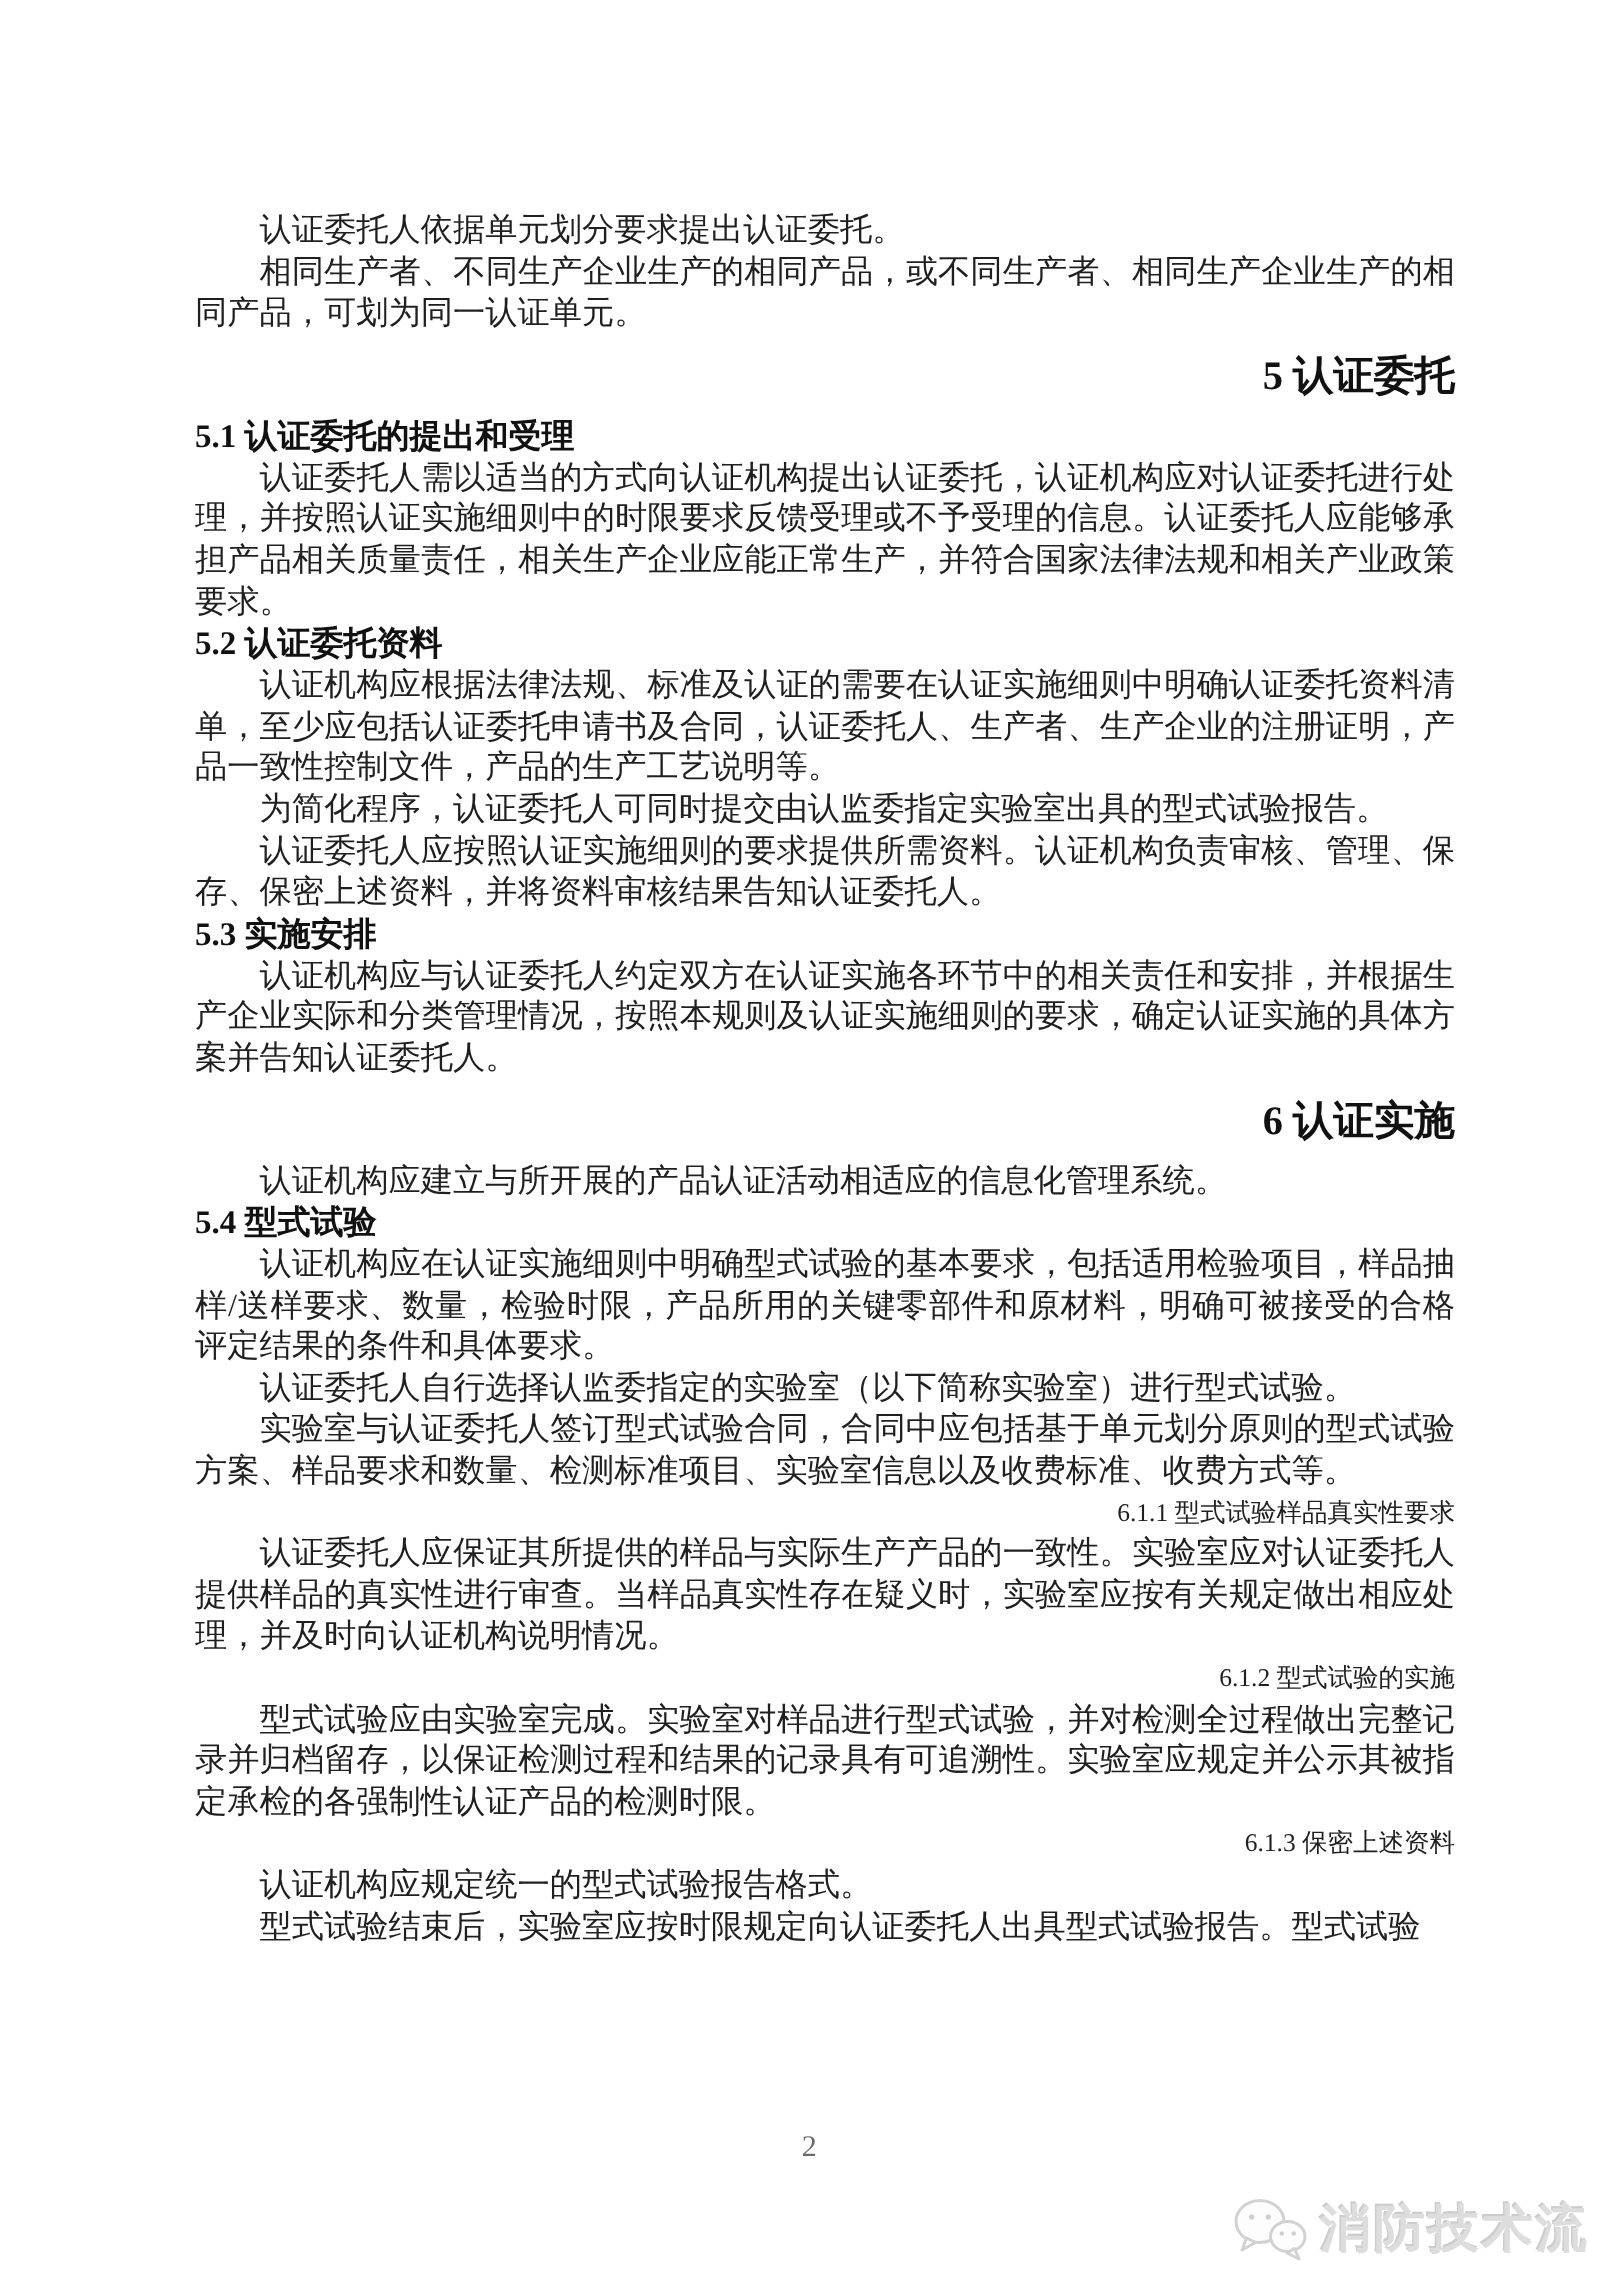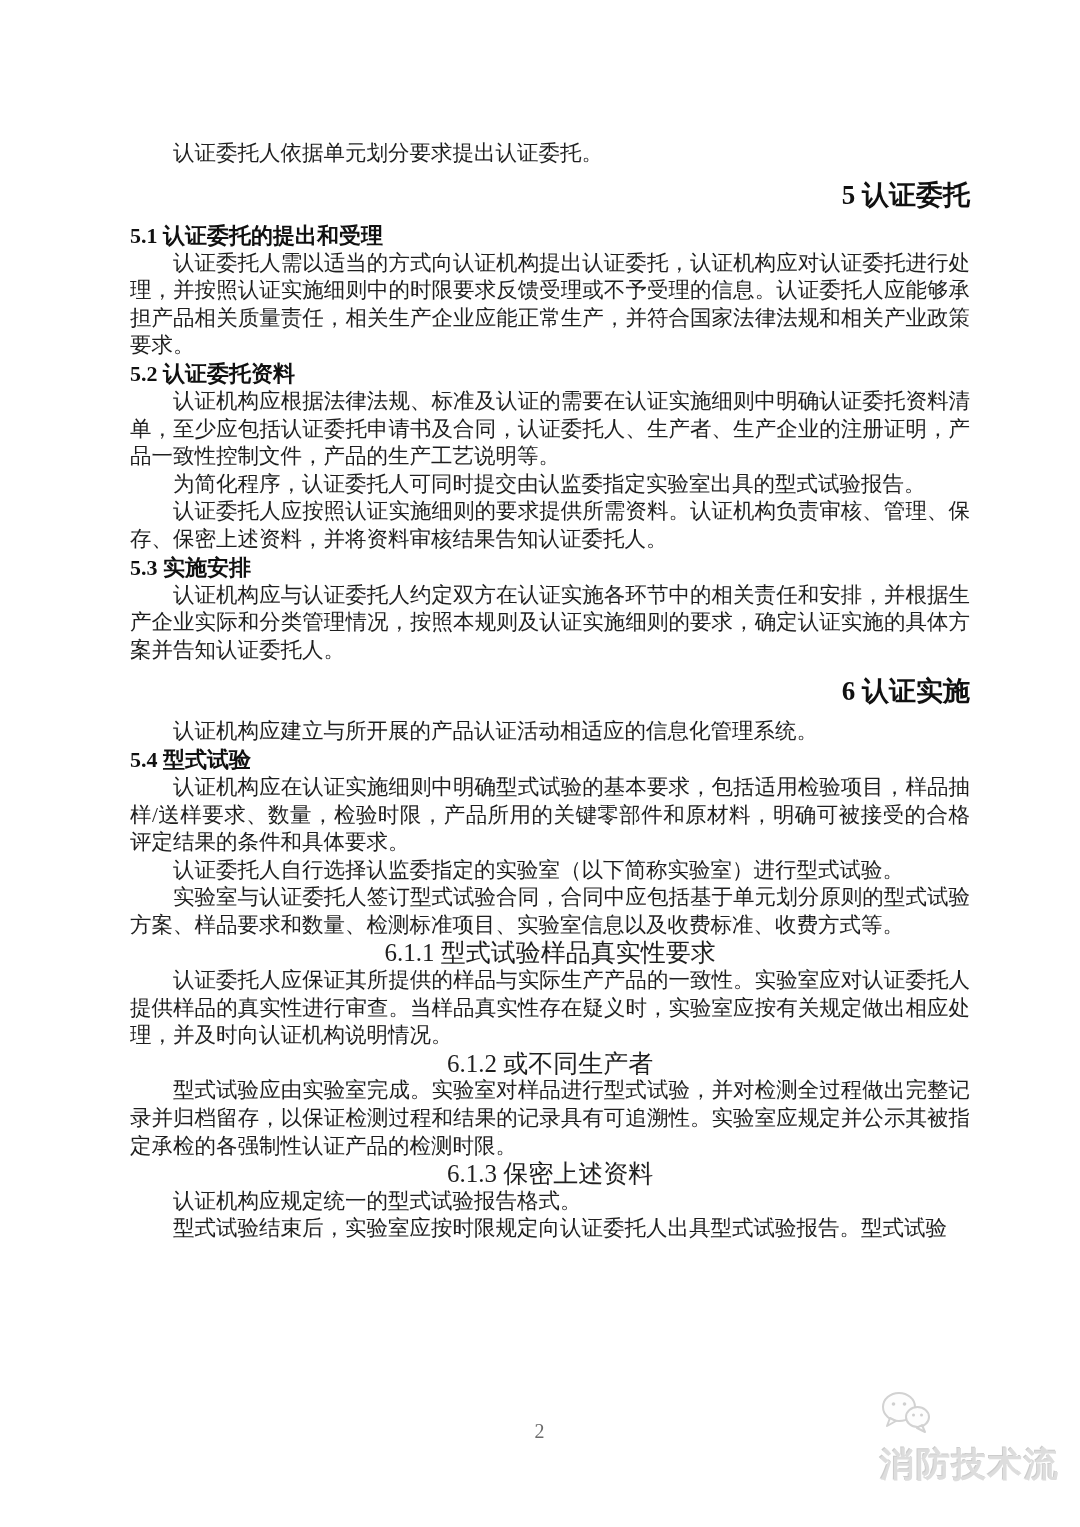--- a/index.html
+++ b/index.html
@@ -39,80 +39,80 @@
     margin: 0;
     font-size: 22px;
     line-height: 28px;
     font-weight: bold;
     color: #111;
     text-indent: 0;
     text-align: left;
   }
   .h3 {
     margin: 0;
-    font-size: 25px;
+    font-size: 17px;
     line-height: 27.6px;
     font-weight: normal;
     color: #1f1f1f;
     text-indent: 0;
-    text-align: center;
+    text-align: right;
   }
   .page-number {
     position: absolute;
     top: 1420px;
     left: 0;
     width: 100%;
     text-align: center;
     font-size: 20px;
     color: #6a6a6a;
     letter-spacing: 1px;
   }
   .watermark {
     position: absolute;
     right: 20px;
-    bottom: 39px;
+    bottom: 18px;
     display: flex;
-    align-items: flex-start;
+    align-items: flex-end;
     gap: 7px;
-    flex-direction: column;
   }
   .watermark-text {
     font-size: 34px;
     font-weight: bold;
     color: #dddddd;
     text-shadow: 1px 1px 0 #ffffff, -1px -1px 0 #cccccc;
     letter-spacing: 2px;
     white-space: nowrap;
   }
   .wechat-svg { display: block; }
 </style>
 </head>
 <body>
 
 <div class="page">
   <div class="content">
     <p class="p">认证委托人依据单元划分要求提出认证委托。</p>
+    <p class="p">相同生产者、不同生产企业生产的相同产品，或不同生产者、相同生产企业生产的相同产品，可划为同一认证单元。</p>
     <p class="h1">5 认证委托</p>
     <p class="h2">5.1 认证委托的提出和受理</p>
     <p class="p">认证委托人需以适当的方式向认证机构提出认证委托，认证机构应对认证委托进行处理，并按照认证实施细则中的时限要求反馈受理或不予受理的信息。认证委托人应能够承担产品相关质量责任，相关生产企业应能正常生产，并符合国家法律法规和相关产业政策要求。</p>
     <p class="h2">5.2 认证委托资料</p>
     <p class="p">认证机构应根据法律法规、标准及认证的需要在认证实施细则中明确认证委托资料清单，至少应包括认证委托申请书及合同，认证委托人、生产者、生产企业的注册证明，产品一致性控制文件，产品的生产工艺说明等。</p>
     <p class="p">为简化程序，认证委托人可同时提交由认监委指定实验室出具的型式试验报告。</p>
     <p class="p">认证委托人应按照认证实施细则的要求提供所需资料。认证机构负责审核、管理、保存、保密上述资料，并将资料审核结果告知认证委托人。</p>
     <p class="h2">5.3 实施安排</p>
     <p class="p">认证机构应与认证委托人约定双方在认证实施各环节中的相关责任和安排，并根据生产企业实际和分类管理情况，按照本规则及认证实施细则的要求，确定认证实施的具体方案并告知认证委托人。</p>
     <p class="h1">6 认证实施</p>
     <p class="p">认证机构应建立与所开展的产品认证活动相适应的信息化管理系统。</p>
     <p class="h2">5.4 型式试验</p>
     <p class="p">认证机构应在认证实施细则中明确型式试验的基本要求，包括适用检验项目，样品抽样/送样要求、数量，检验时限，产品所用的关键零部件和原材料，明确可被接受的合格评定结果的条件和具体要求。</p>
     <p class="p">认证委托人自行选择认监委指定的实验室（以下简称实验室）进行型式试验。</p>
     <p class="p">实验室与认证委托人签订型式试验合同，合同中应包括基于单元划分原则的型式试验方案、样品要求和数量、检测标准项目、实验室信息以及收费标准、收费方式等。</p>
     <p class="h3">6.1.1 型式试验样品真实性要求</p>
     <p class="p">认证委托人应保证其所提供的样品与实际生产产品的一致性。实验室应对认证委托人提供样品的真实性进行审查。当样品真实性存在疑义时，实验室应按有关规定做出相应处理，并及时向认证机构说明情况。</p>
-    <p class="h3">6.1.2 或不同生产者</p>
+    <p class="h3">6.1.2 型式试验的实施</p>
     <p class="p">型式试验应由实验室完成。实验室对样品进行型式试验，并对检测全过程做出完整记录并归档留存，以保证检测过程和结果的记录具有可追溯性。实验室应规定并公示其被指定承检的各强制性认证产品的检测时限。</p>
     <p class="h3">6.1.3 保密上述资料</p>
     <p class="p">认证机构应规定统一的型式试验报告格式。</p>
     <p class="p">型式试验结束后，实验室应按时限规定向认证委托人出具型式试验报告。型式试验</p>
   </div>
 
   <div class="page-number">2</div>
 
   <div class="watermark">
     <span>

